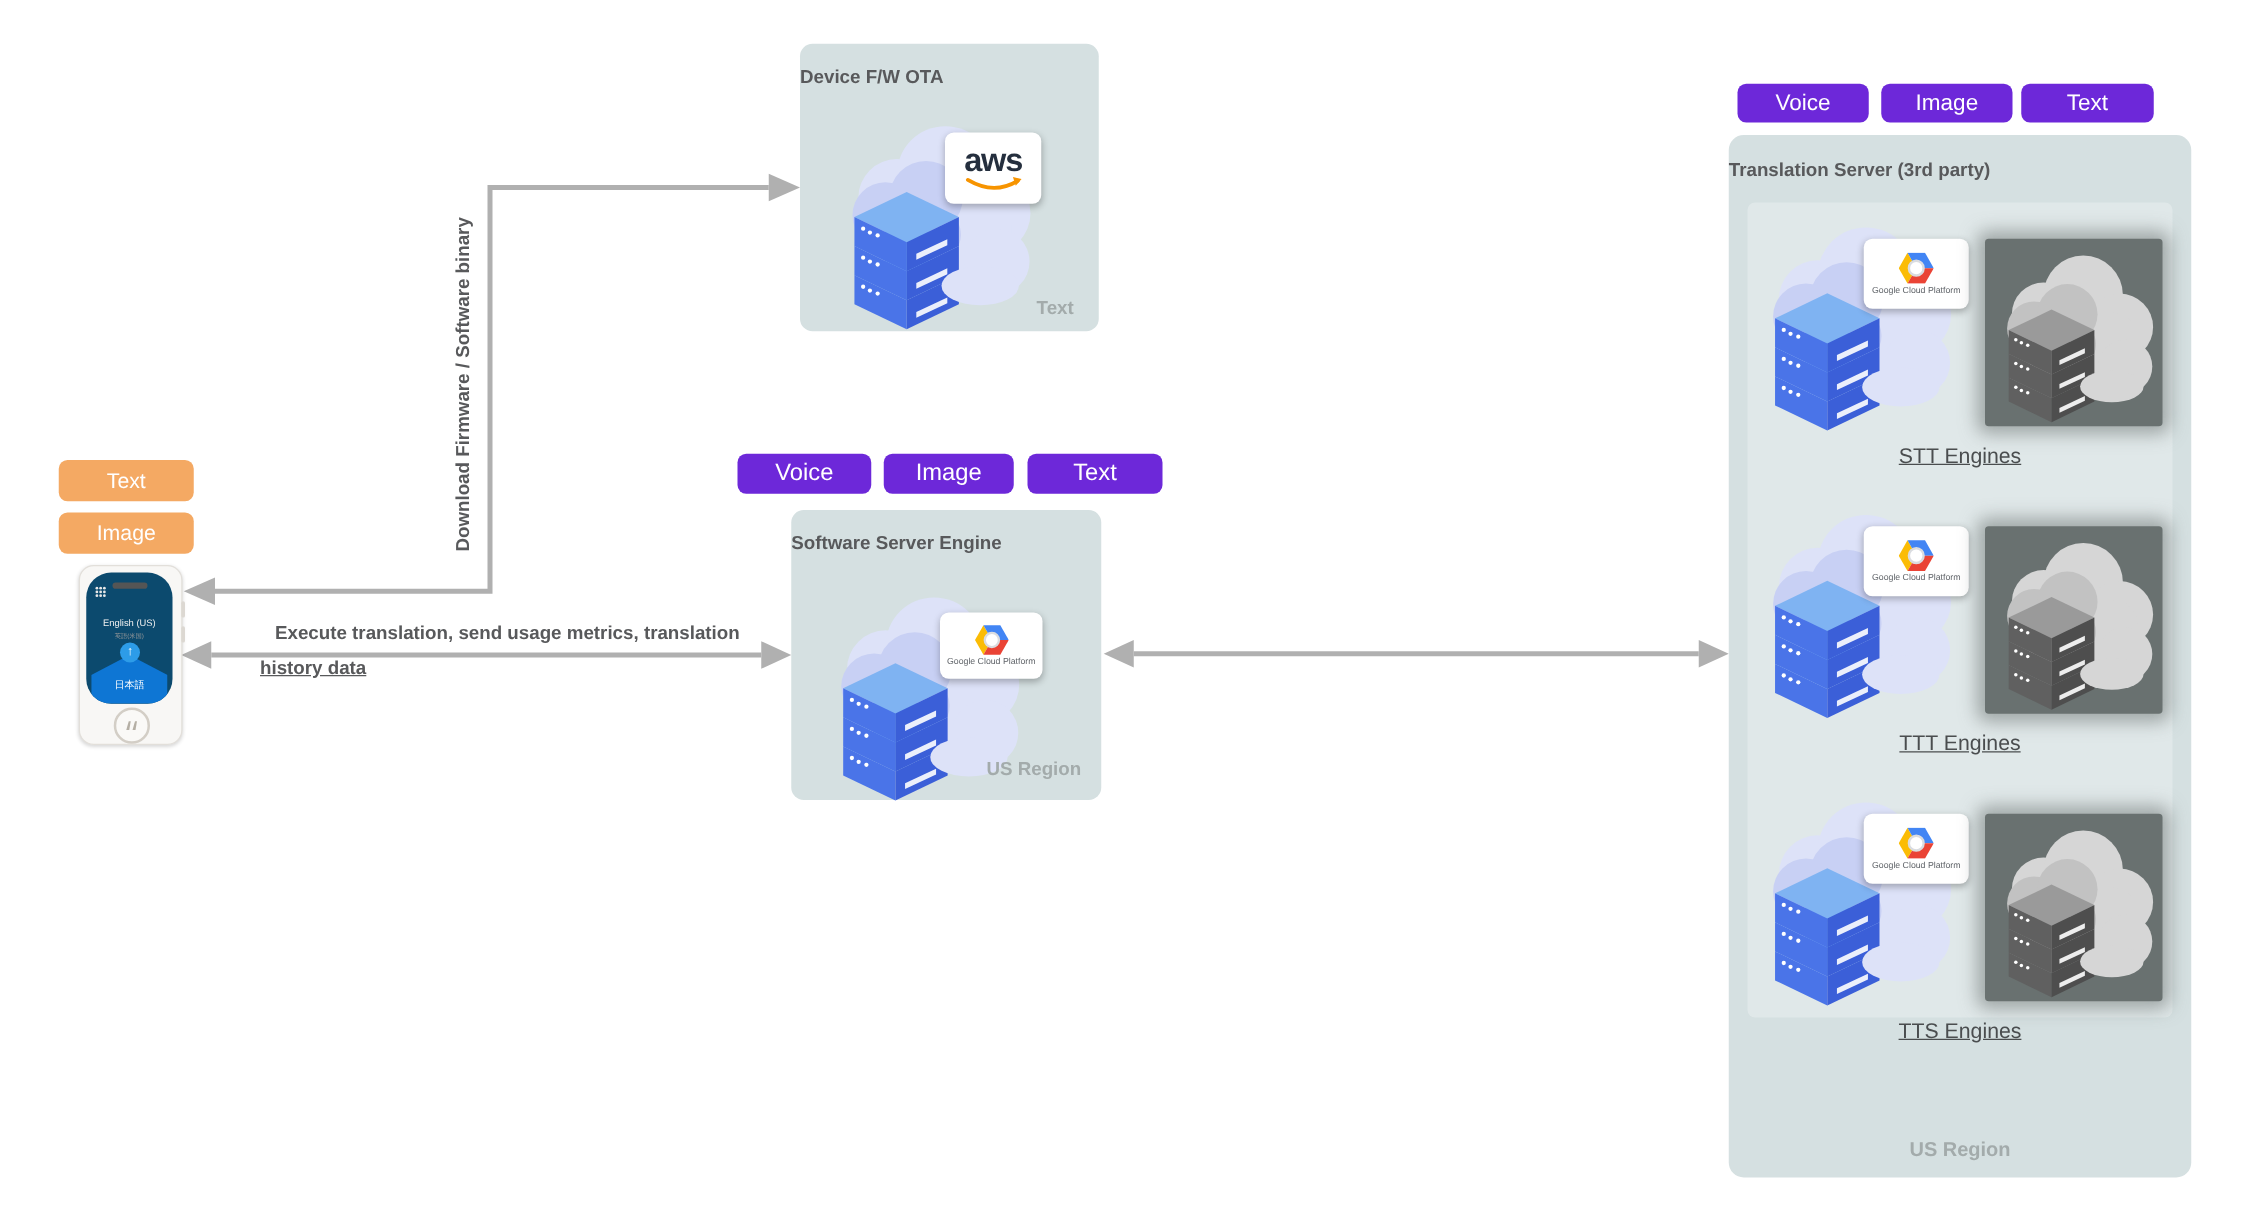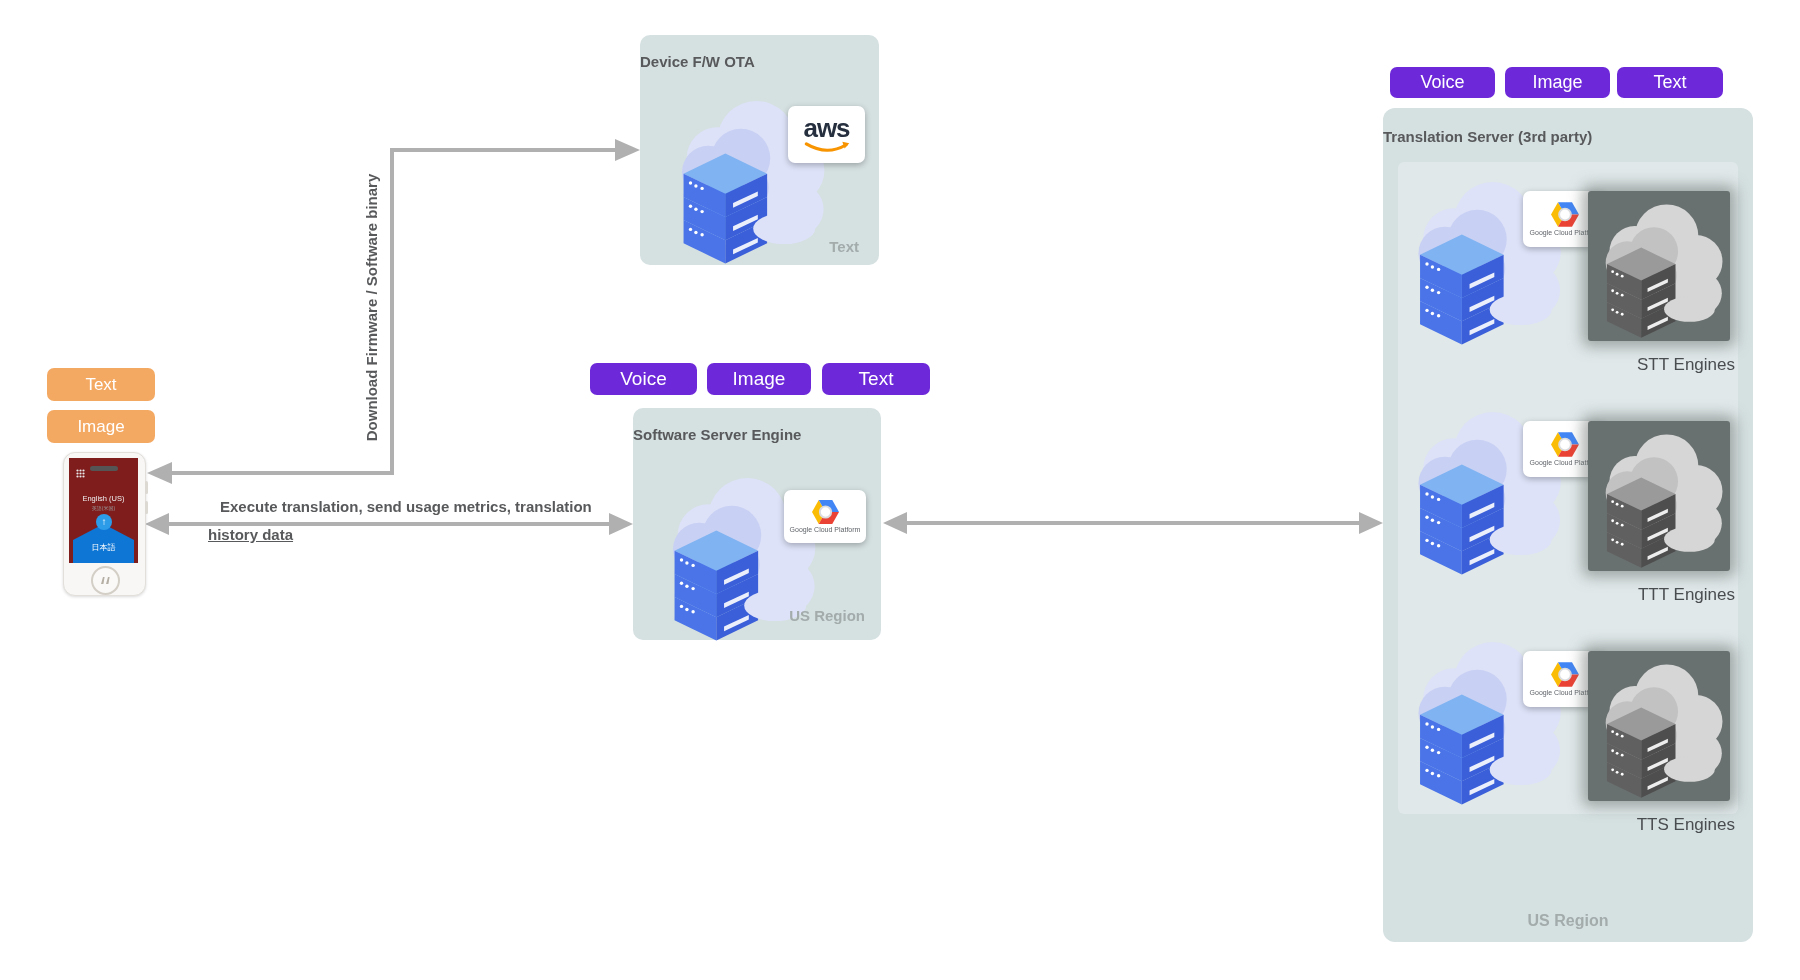--- a/index.html
+++ b/index.html
@@ -16,36 +16,36 @@
   .box{position:absolute;background:#d5e0e1;border-radius:10px;}
   .box-title{position:absolute;left:0;right:0;top:18px;
              font-weight:bold;font-size:15px;color:#58595b;}
   .region{position:absolute;font-weight:bold;font-size:15px;color:#a3abab;}
   
   .lbl{position:absolute;font-weight:bold;font-size:15px;color:#58595b;}
   .lbl-vert{width:340px;text-align:center;transform:rotate(-90deg);}
   
   .card{position:absolute;background:#fff;border-radius:7px;
         box-shadow:0 2px 6px rgba(0,0,0,.28);display:flex;flex-direction:column;
-        align-items:center;justify-content:center;margin-left:32px;}
+        align-items:center;justify-content:center;}
   .aws-text{font-size:26px;font-weight:bold;color:#252f3e;letter-spacing:-1px;line-height:24px;}
   .gcp-text{font-size:7px;color:#5f6368;margin-top:2px;white-space:nowrap;}
   
   .cloudsrv{position:absolute;}
   .cloudsrv.bluetheme{--c1:#dde2f8;--c2:#c8d0f4;--st:#7fb3f2;--sf:#4a74e8;--ss:#3b5fd8;}
   .cloudsrv.graytheme{--c1:#d6d6d6;--c2:#c2c2c2;--st:#9a9a9a;--sf:#606060;--ss:#4e4e4e;}
   .tile{position:absolute;background:#697170;border-radius:3px;
         box-shadow:0 0 14px 6px rgba(105,113,112,.55);}
   .panel{position:absolute;background:rgba(255,255,255,.27);border-radius:6px;}
-  .row-label{position:absolute;left:0;right:0;text-align:right;font-size:17px;color:#4a4d4f;}
+  .row-label{position:absolute;left:0;right:0;text-align:center;font-size:17px;color:#4a4d4f;text-decoration:underline;}
   
   .device{position:absolute;left:63px;top:452px;width:81px;height:142px;background:#f8f7f5;
           border:1px solid #e2dfda;border-radius:12px;box-shadow:0 1px 3px rgba(0,0,0,.15);}
-  .screen{position:absolute;left:5px;top:5px;width:69px;height:105px;background:#7f1d1d;
-          border-radius:0;overflow:hidden;}
+  .screen{position:absolute;left:5px;top:5px;width:69px;height:105px;background:#0c4a6e;
+          border-radius:20px;overflow:hidden;}
   .notch{position:absolute;left:21px;top:8px;width:28px;height:5px;background:#555;border-radius:3px;}
   .lang1{position:absolute;left:0;right:0;top:36px;text-align:center;font-size:7.5px;color:#f0f0f0;}
   .lang2{position:absolute;left:0;right:0;top:47px;text-align:center;font-size:5px;color:#9a9a9a;}
   .upcircle{position:absolute;left:27px;top:56px;width:16px;height:16px;border-radius:50%;
             background:#2d9ce8;color:#fff;font-size:10px;line-height:16px;text-align:center;}
   .lang3{position:absolute;left:0;right:0;top:84px;text-align:center;font-size:8px;color:#fff;}
   .homebtn{position:absolute;left:27px;top:113px;width:25px;height:25px;border:2px solid #d3cec6;
            border-radius:50%;background:#faf9f7;display:flex;align-items:center;justify-content:center;}
   .nub{position:absolute;right:-3px;width:3px;height:13px;background:#dcd8d2;border-radius:2px;}
 </style>

